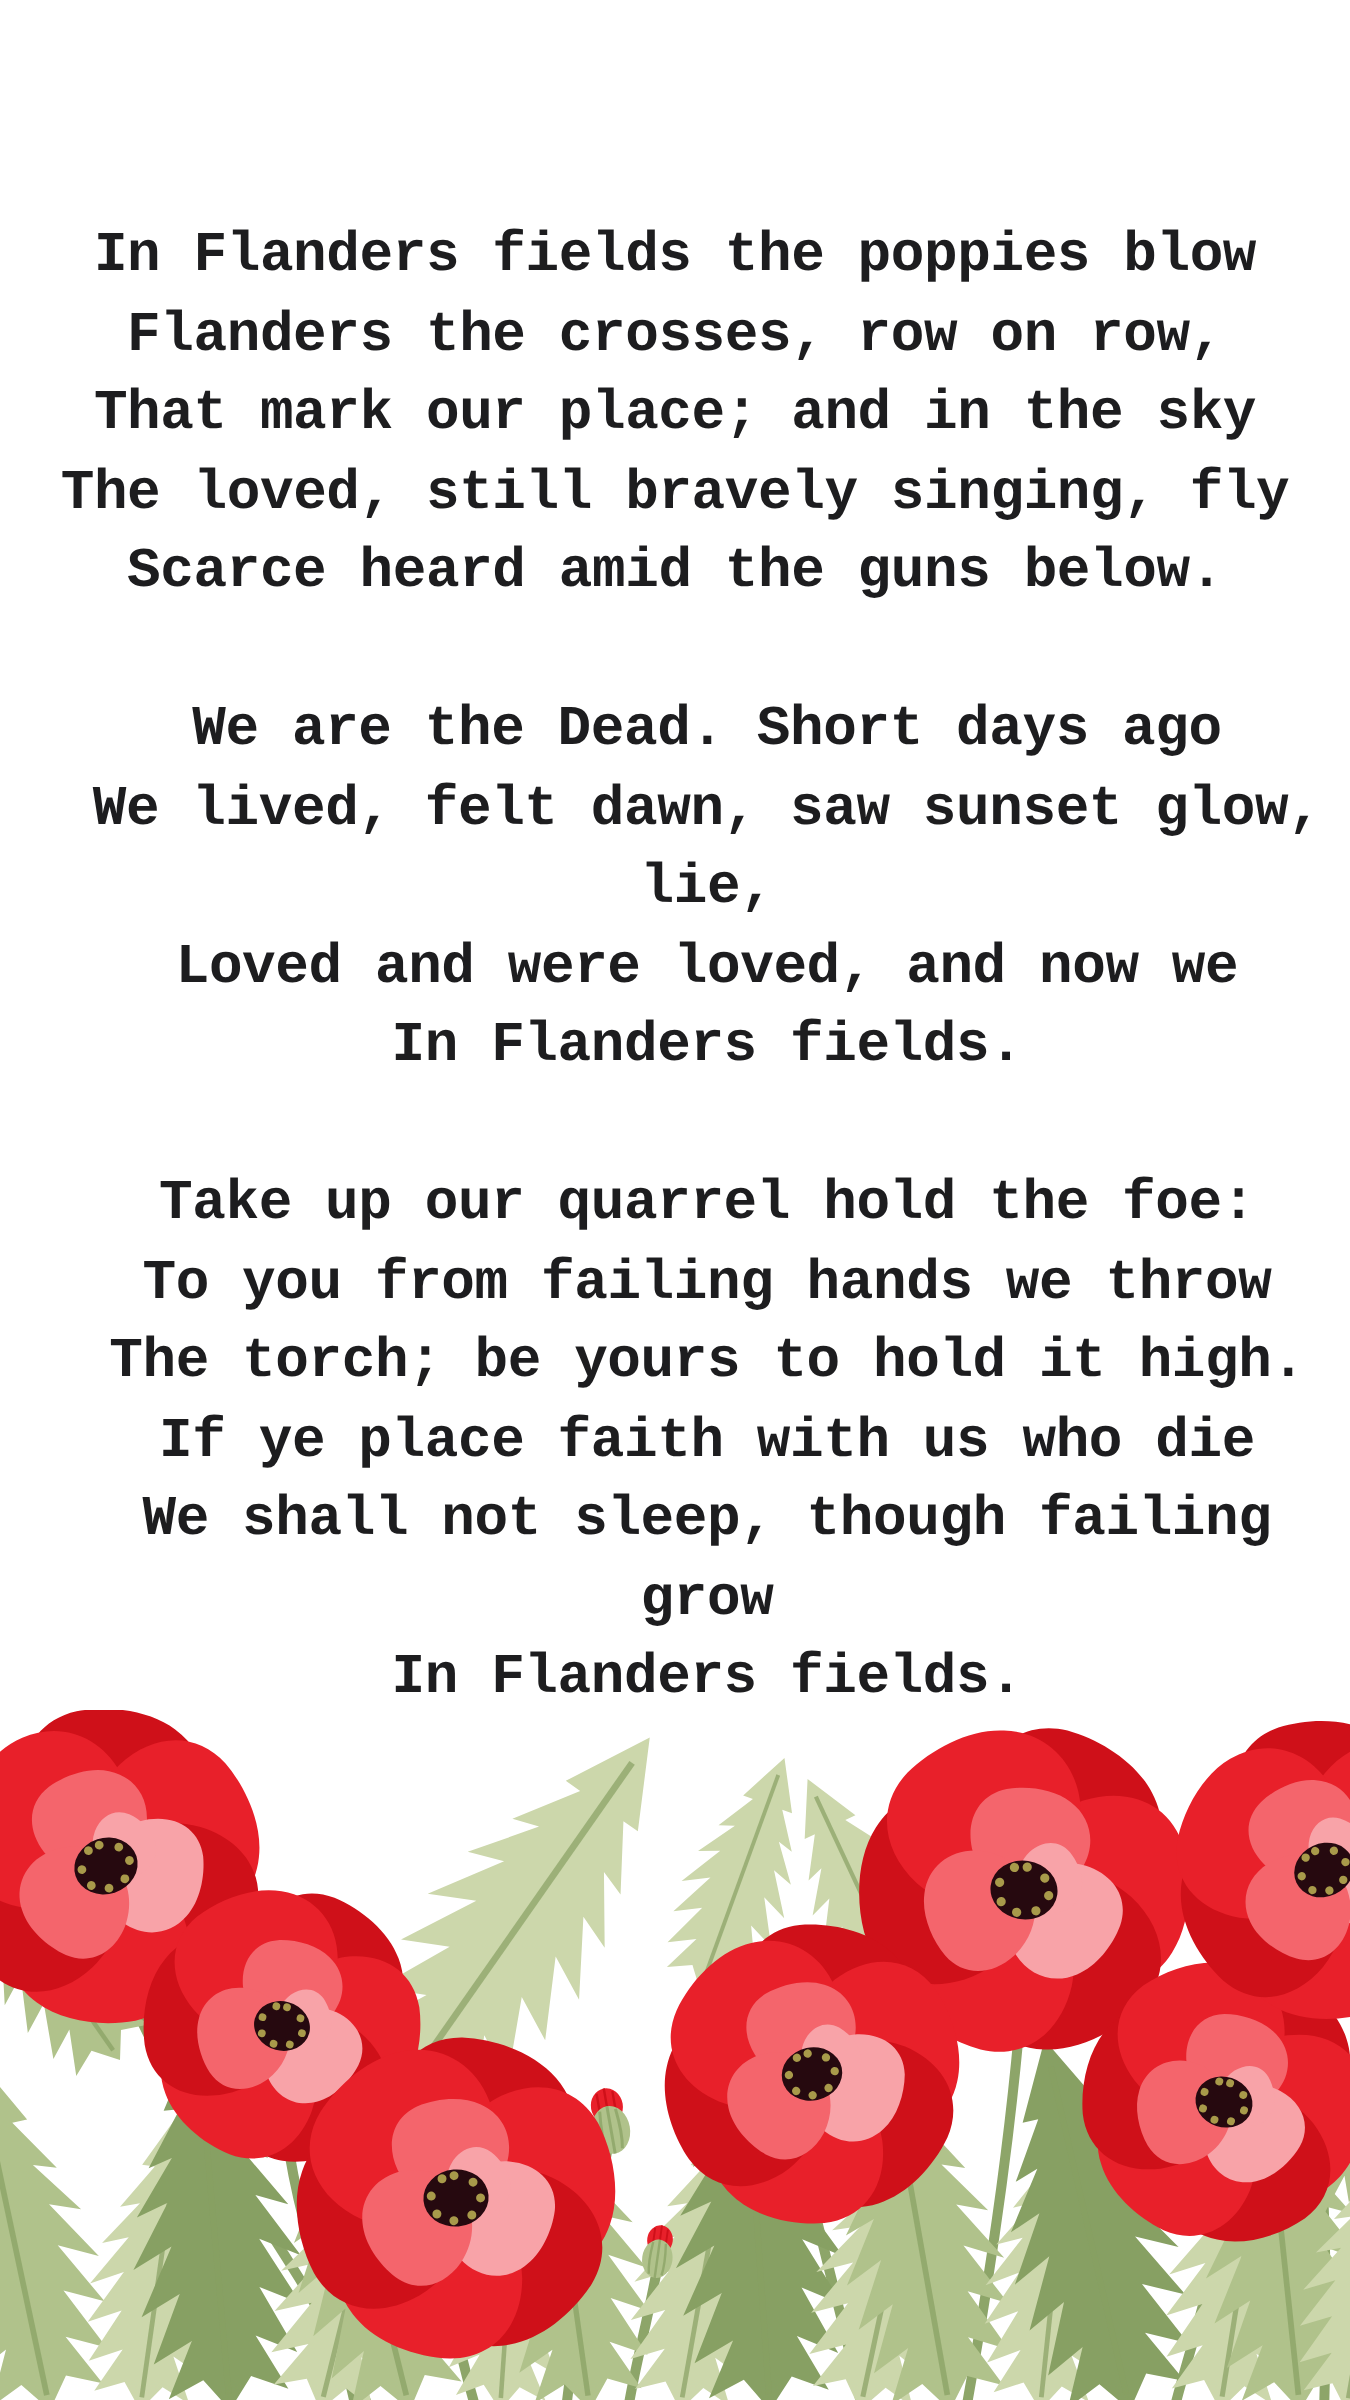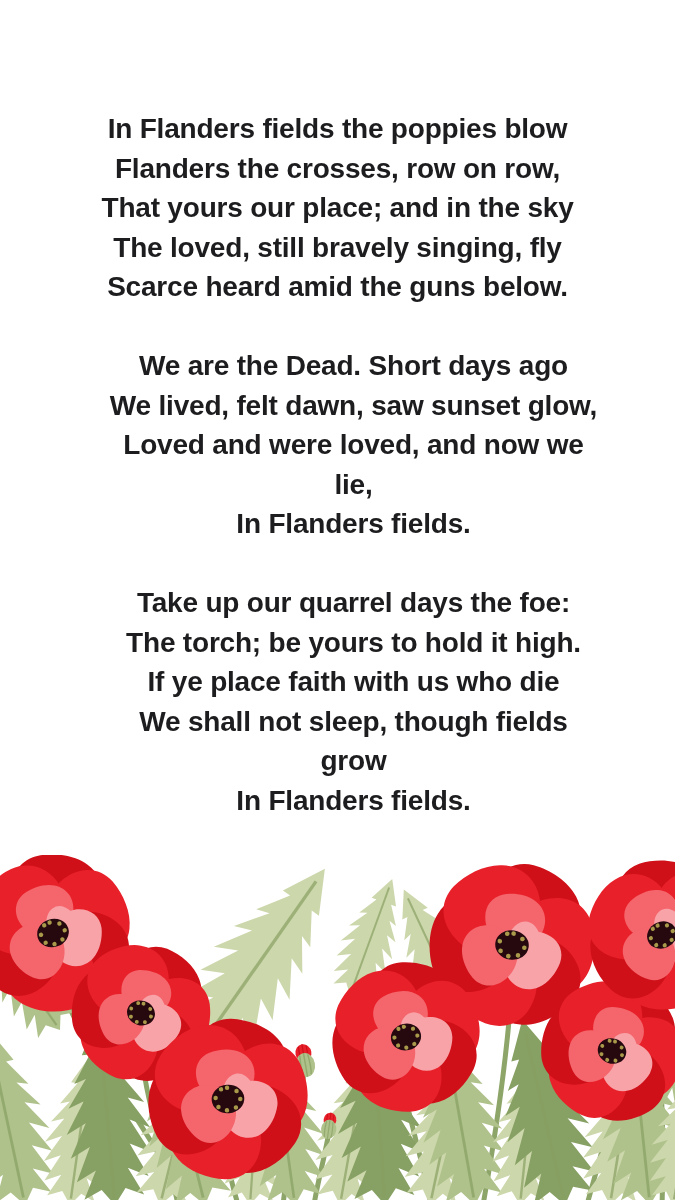--- a/index.html
+++ b/index.html
@@ -3,21 +3,21 @@
 <meta charset="utf-8">
 <style>
   html, body { margin: 0; padding: 0; }
   body {
     width: 675px; height: 1200px;
     background: #ffffff;
     position: relative;
     overflow: hidden;
     font-family: "Liberation Sans", sans-serif;
   }
-  .poster { position: absolute; inset: 0; }
+  .poster { position: absolute; inset: 0; font-family: Liberation Mono, monospace; }
   .poem {
     position: absolute;
     top: 109px; left: 0; right: 0;
     text-align: center;
     font-weight: 700;
     font-size: 28px;
     line-height: 39.5px;
     letter-spacing: -0.2px;
     color: var(--ink, #1d1d1f);
   }
@@ -45,36 +45,37 @@
 </style>
 </head>
 <body>
 
 <div class="poster">
 
   <div class="poem">
     <div class="stanza">
       <div class="poem-line">In Flanders fields the poppies blow</div>
       <div class="poem-line">Flanders the crosses, row on row,</div>
-      <div class="poem-line">That yours our place; and in the sky</div>
+      <div class="poem-line">That mark our place; and in the sky</div>
       <div class="poem-line">The loved, still bravely singing, fly</div>
       <div class="poem-line">Scarce heard amid the guns below.</div>
     </div>
     <div class="stanza">
       <div class="poem-line">We are the Dead. Short days ago</div>
       <div class="poem-line">We lived, felt dawn, saw sunset glow,</div>
+      <div class="poem-line">lie,</div>
       <div class="poem-line">Loved and were loved, and now we</div>
-      <div class="poem-line">lie,</div>
       <div class="poem-line">In Flanders fields.</div>
     </div>
     <div class="stanza">
-      <div class="poem-line">Take up our quarrel days the foe:</div>
+      <div class="poem-line">Take up our quarrel hold the foe:</div>
+      <div class="poem-line">To you from failing hands we throw</div>
       <div class="poem-line">The torch; be yours to hold it high.</div>
       <div class="poem-line">If ye place faith with us who die</div>
-      <div class="poem-line">We shall not sleep, though fields</div>
+      <div class="poem-line">We shall not sleep, though failing</div>
       <div class="poem-line">grow</div>
       <div class="poem-line">In Flanders fields.</div>
     </div>
   </div>
 
   <svg class="poppies" viewBox="0 0 675 345" preserveAspectRatio="none" aria-hidden="true">
     <defs>
       <path id="petal" d="M0,8 C-20,4 -36,-6 -44,-26 C-52,-48 -44,-68 -24,-75 C-8,-80 12,-80 26,-72 C44,-62 50,-42 42,-23 C34,-5 18,5 0,8 Z"></path>
       <g id="frond">
         <path d="M0,0 L-6,-8 L-15,-4 L-8,-18 L-18,-13 L-10,-30 L-20,-25 L-11,-42 L-21,-37 L-11,-53 L-19,-50 L-9,-64 L-15,-62 L-6,-76 L-10,-76 L0,-95 L10,-76 L6,-76 L15,-62 L9,-64 L19,-50 L11,-53 L21,-37 L11,-42 L20,-25 L10,-30 L18,-13 L8,-18 L15,-4 L6,-8 Z"></path>

